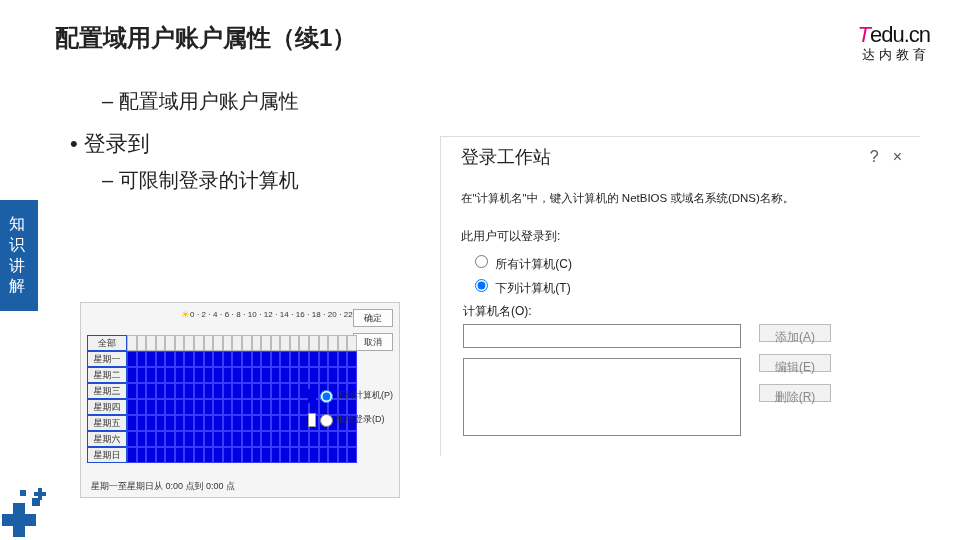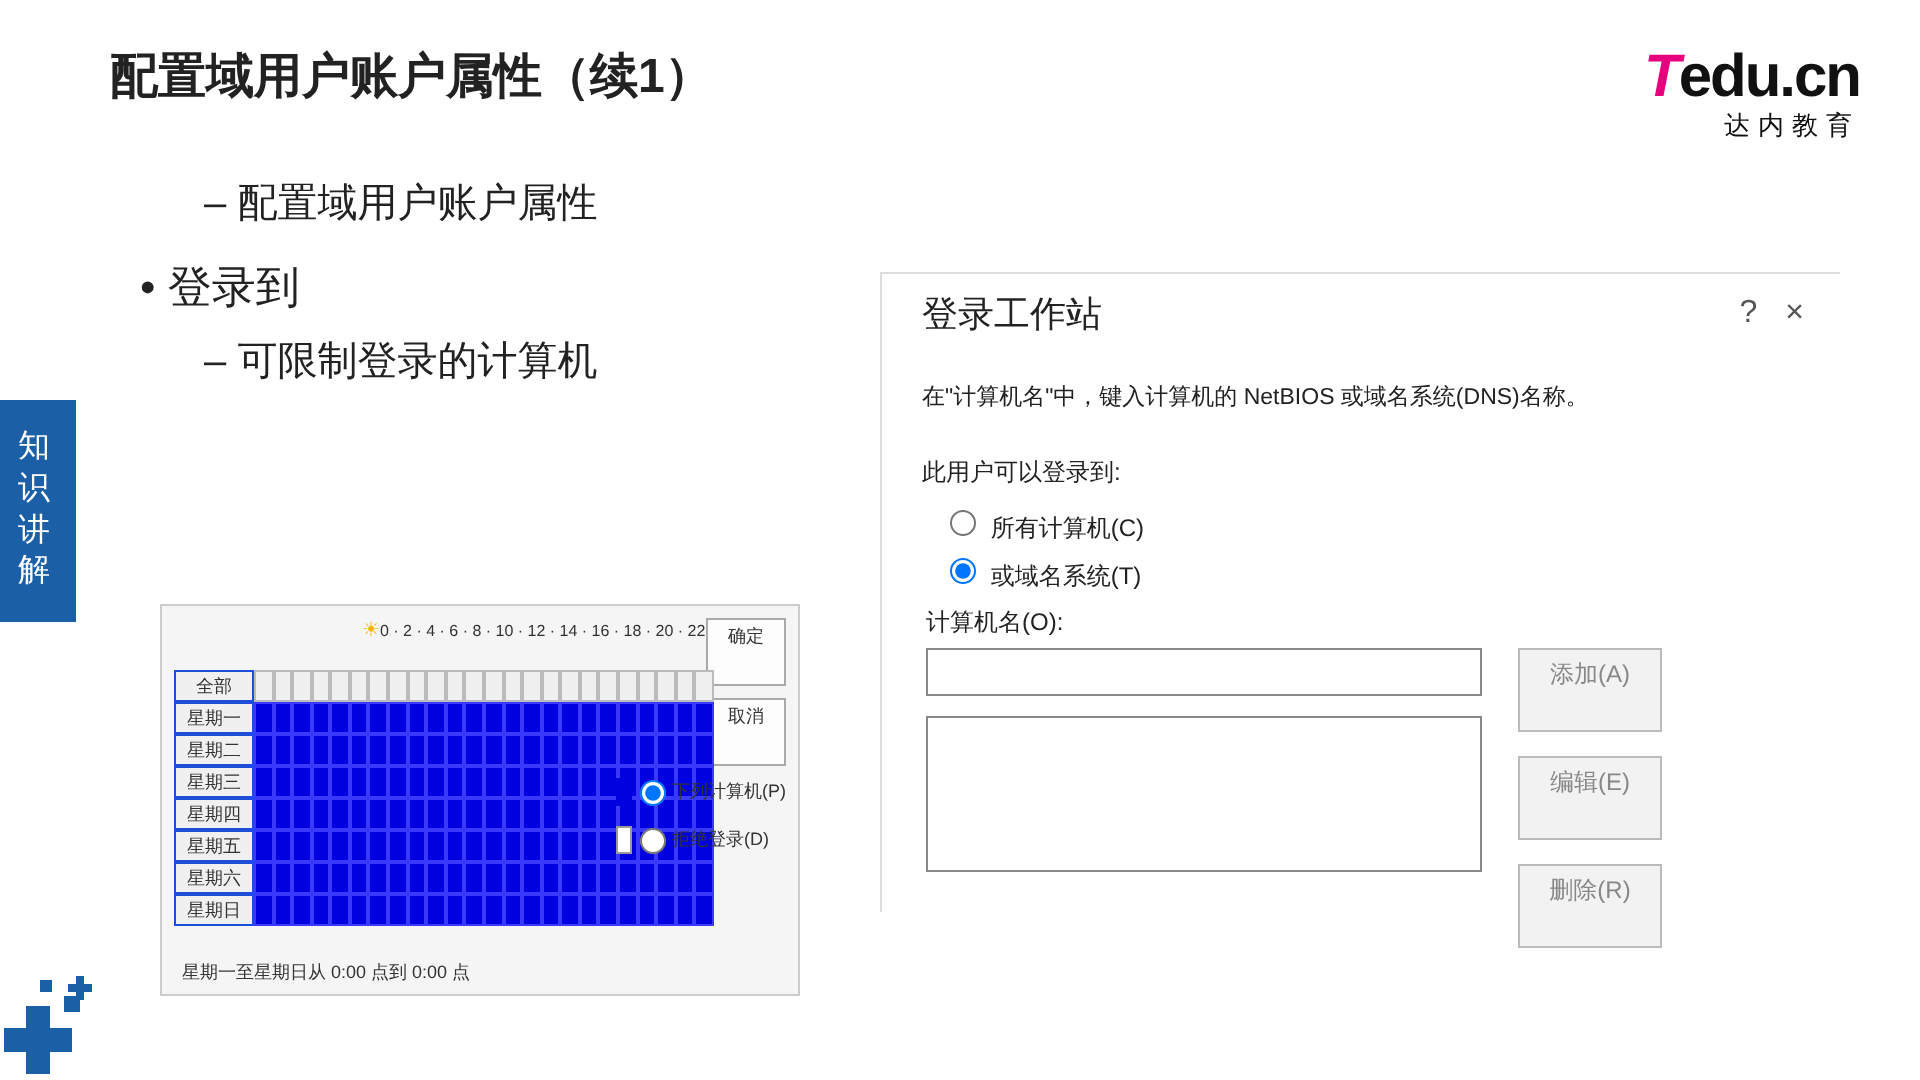--- a/index.html
+++ b/index.html
@@ -3,21 +3,21 @@
 <meta charset="utf-8">
 <style>
   * { box-sizing: border-box; margin: 0; padding: 0; }
   body {
     width: 960px; height: 540px;
     font-family: "Microsoft YaHei", "PingFang SC", sans-serif;
     background: #fff; position: relative; overflow: hidden;
   }
   .title { position: absolute; left: 55px; top: 22px; font-size: 24px; font-weight: 600; color: #222; }
   .logo { position: absolute; right: 30px; top: 22px; text-align: right; }
-  .logo-top { font-size: 30px; font-weight: 700; letter-spacing: -1px; }
+  .logo-top { font-size: 22px; font-weight: 400; letter-spacing: -1px; }
   .logo-t { color: #e6007e; font-style: italic; }
   .logo-rest { color: #111; }
   .logo-sub { font-size: 13px; color: #111; letter-spacing: 4px; margin-top: -2px; }
   .side-tab {
     position: absolute; left: 0; top: 200px; width: 38px;
     background: #1b5fa6; color: #fff; font-size: 16px;
     writing-mode: vertical-rl; text-orientation: upright;
     padding: 14px 6px; text-align: center; line-height: 1.3;
     display: flex; align-items: center; justify-content: center;
     letter-spacing: 4px;
@@ -31,21 +31,21 @@
 
   
   .hours {
     position: absolute; left: 80px; top: 302px; width: 320px; height: 196px;
     background: #f5f5f5; border: 1px solid #ccc; font-size: 9px; color: #333;
   }
   .hours-top { position: absolute; top: 6px; left: 100px; right: 70px; display:flex; align-items:center; }
   .hours-ticks { letter-spacing: 0; font-size: 8px; color:#333; white-space:nowrap; }
   .sun { color:#f5b800; font-size:10px; }
   .hours-buttons { position: absolute; right: 6px; top: 6px; display:flex; flex-direction:column; gap:6px; }
-  .hbt { width: 40px; height: 34px; background:#fdfdfd; border:1px solid #aaa; font-size:9px; text-align:center; line-height:16px; }
+  .hbt { width: 40px; height: 18px; background:#fdfdfd; border:1px solid #aaa; font-size:9px; text-align:center; line-height:16px; }
   .days { position: absolute; left: 6px; top: 32px; }
   .day-row { display:flex; align-items: stretch; }
   .day-label { width: 40px; height: 16px; border:1px solid #1d4ed8; background:#f0f0f0; font-size:9px; text-align:center; line-height:14px; }
   .day-grid { width: 230px; height: 16px; display:flex; }
   .day-grid .seg { flex:1; border:1px solid #3a3aff; background:#0000e0; }
   .day-row.all .day-grid .seg { background:#f0f0f0; border-color:#bbb; }
   .legend { position: absolute; right: 6px; top: 86px; font-size:9px; }
   .legend .sw { display:inline-block; width:8px; height:14px; vertical-align:middle; margin-right:4px; }
   .legend .row { margin-bottom: 10px; white-space: nowrap; }
   .legend input { vertical-align: middle; }
@@ -70,21 +70,21 @@
   .ws-sub { margin-left: 2px; margin-top: 6px; }
   .ws-row { display:flex; align-items:flex-start; margin-top:4px; }
   .ws-input {
     width: 278px; height: 24px; border:1px solid #888; background:#fff;
   }
   .ws-list {
     width: 278px; height: 78px; border:1px solid #888; background:#fff; margin-top: 10px;
   }
   .ws-btns { margin-left: 18px; display:flex; flex-direction:column; gap:12px; }
   .ws-btn {
-    width: 72px; height: 42px; border:1px solid #bbb; background:#f2f2f2;
+    width: 72px; height: 18px; border:1px solid #bbb; background:#f2f2f2;
     color:#888; font-size:12px; text-align:center; line-height:24px;
   }
 
   
   .corner { position:absolute; left:2px; bottom:2px; }
   .corner svg { display:block; }
 </style>
 </head>
 <body>
 
@@ -363,21 +363,21 @@
     <div class="ws-title">登录工作站</div>
     <div class="ws-ctrls">
       <span>?</span>
       <span>×</span>
     </div>
   </div>
   <div class="ws-desc">在"计算机名"中，键入计算机的 NetBIOS 或域名系统(DNS)名称。</div>
   <div class="ws-sect">此用户可以登录到:</div>
   <div class="ws-radios">
     <div class="r"><input type="radio" name="wr" style=""> <span>所有计算机(C)</span></div>
-    <div class="r"><input type="radio" name="wr" checked="" style=""> <span>或域名系统(T)</span></div>
+    <div class="r"><input type="radio" name="wr" checked="" style=""> <span>下列计算机(T)</span></div>
   </div>
   <div class="ws-sub">
     <div>计算机名(O):</div>
     <div class="ws-row">
       <div>
         <div class="ws-input"></div>
         <div class="ws-list"></div>
       </div>
       <div class="ws-btns">
         <div class="ws-btn">添加(A)</div>

